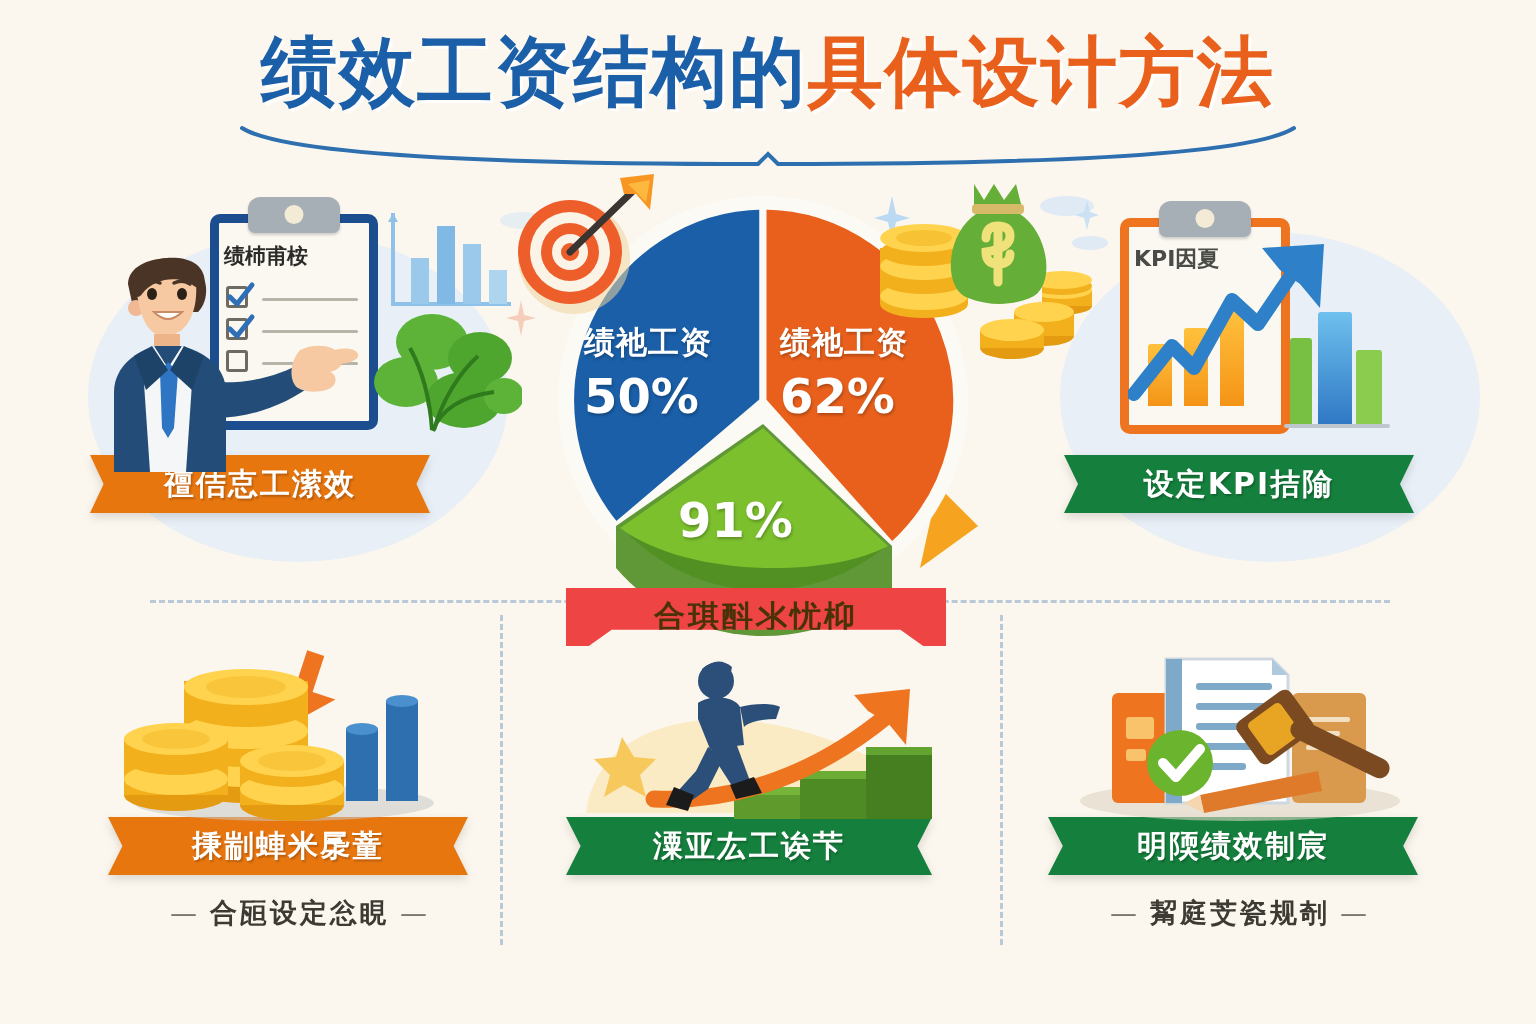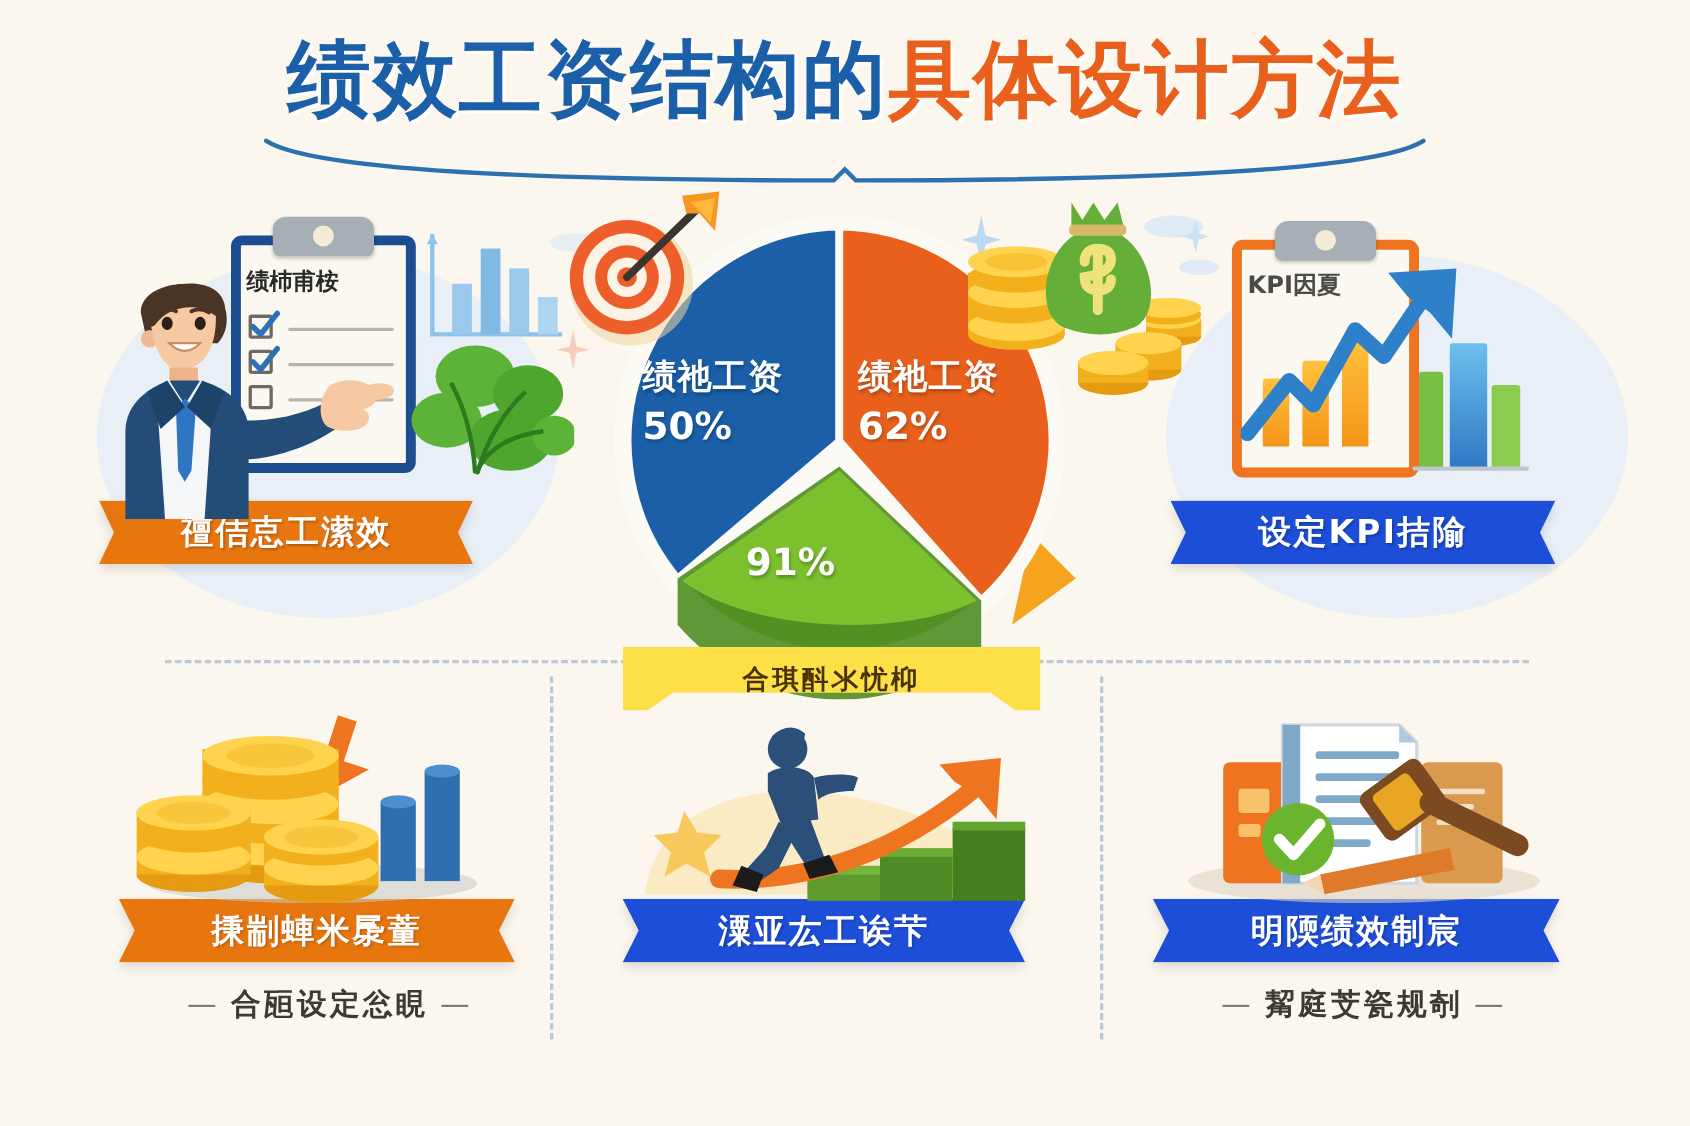--- a/index.html
+++ b/index.html
@@ -52,21 +52,21 @@
   }
   .blob.b1 { left: 88px;  top: 232px; width: 420px; height: 330px; }
   .blob.b2 { left: 1060px; top: 232px; width: 420px; height: 330px; }
   .cloud {
     position: absolute; background: #D9E7F4; border-radius: 50%; z-index: 2; opacity: .85;
   }
 
   
   .panel { position: absolute; z-index: 10; }
   .rb-orange { background: #E8760F; }
-  .rb-blue   { background: #1d4ed8; }
+  .rb-blue   { background: #15803d; }
   .banner-wrap { position: relative; filter: drop-shadow(0 4px 5px rgba(0,0,0,.13)); }
   .banner-inner {
     height: 58px; display:flex; align-items:center; justify-content:center;
     color:#fff; font-weight:900; font-size:30px; letter-spacing:2px; white-space:nowrap;
     font-family: "DejaVu Sans", "Liberation Sans", sans-serif;
     text-shadow: 1.5px 1.5px 2px rgba(0,0,0,0.22);
     clip-path: polygon(0 0, 4% 50%, 0 100%, 100% 100%, 96% 50%, 100% 0);
   }
 
   .caption {
@@ -115,30 +115,30 @@
   
   .pie-stage { position: absolute; left: 508px; top: 196px; width: 520px; height: 440px; z-index: 20; }
 
   .pie-label {
     position: absolute; color: #FFFFFF; 
     font-family: "DejaVu Sans", "Liberation Sans", sans-serif;
     text-shadow: 1px 2px 3px rgba(0,0,0,0.25);
     white-space: nowrap; z-index: 25;
   }
   .pie-label .name { font-size: 31px; font-weight: 900; letter-spacing: 1px; display:block; }
-  .pie-label .pct  { font-size: 34px; font-weight: 900; display:block; margin-top: 4px; }
+  .pie-label .pct  { font-size: 48px; font-weight: 900; display:block; margin-top: 4px; }
 
   .yellow-banner {
     position: absolute; left: 566px; top: 588px; width: 380px; height: 58px;
     z-index: 30;
   }
   .yellow-banner .yb-inner {
-    width: 100%; height: 58px; background: #fde047;
+    width: 100%; height: 58px; background: #ef4444;
     display: flex; align-items: center; justify-content: center;
-    font-size: 24px; font-weight: 900; color: #4A3208; letter-spacing: 3px;
+    font-size: 31px; font-weight: 900; color: #4A3208; letter-spacing: 3px;
     font-family: "DejaVu Sans", "Liberation Sans", sans-serif;
     clip-path: polygon(0 0, 100% 0, 100% 100%, 94% 100%, 88% 72%, 12% 72%, 6% 100%, 0 100%);
     white-space: nowrap;
   }
 
   
   .spark { position: absolute; z-index: 3; }
   .deco { position: absolute; z-index: 6; }
 
   .bar { position: absolute; border-radius: 3px 3px 0 0; }

